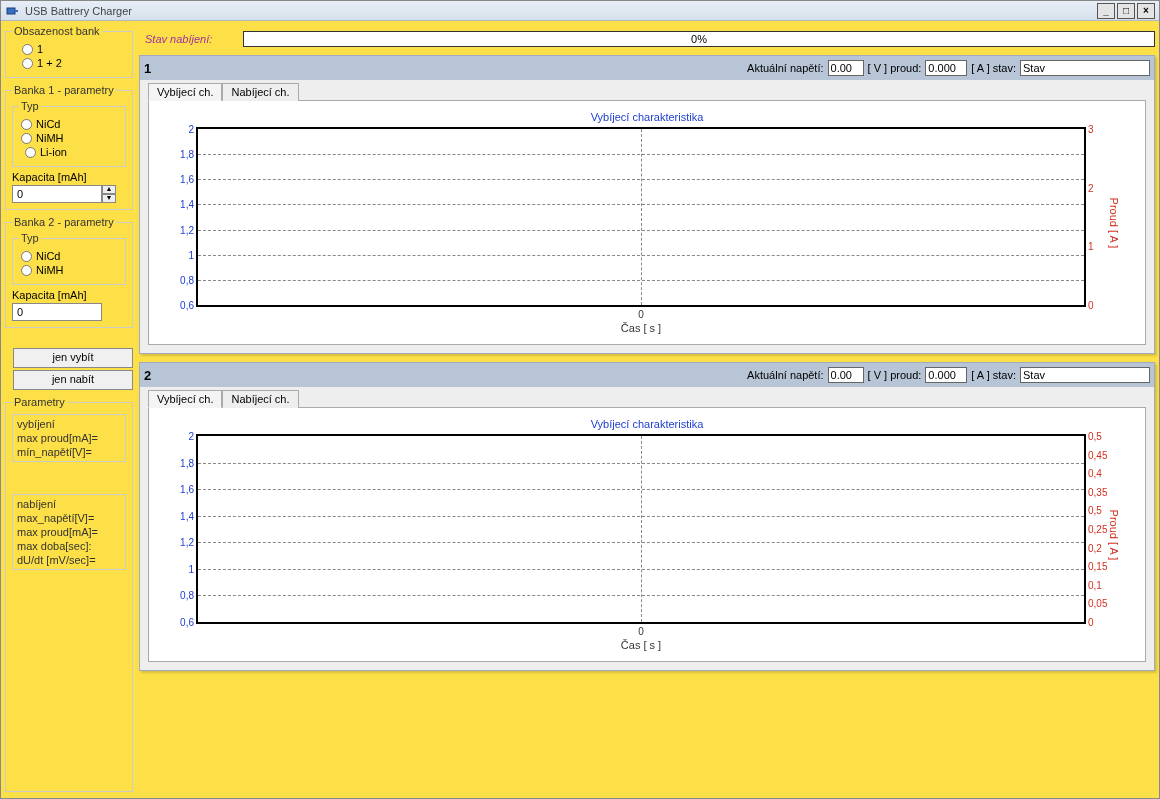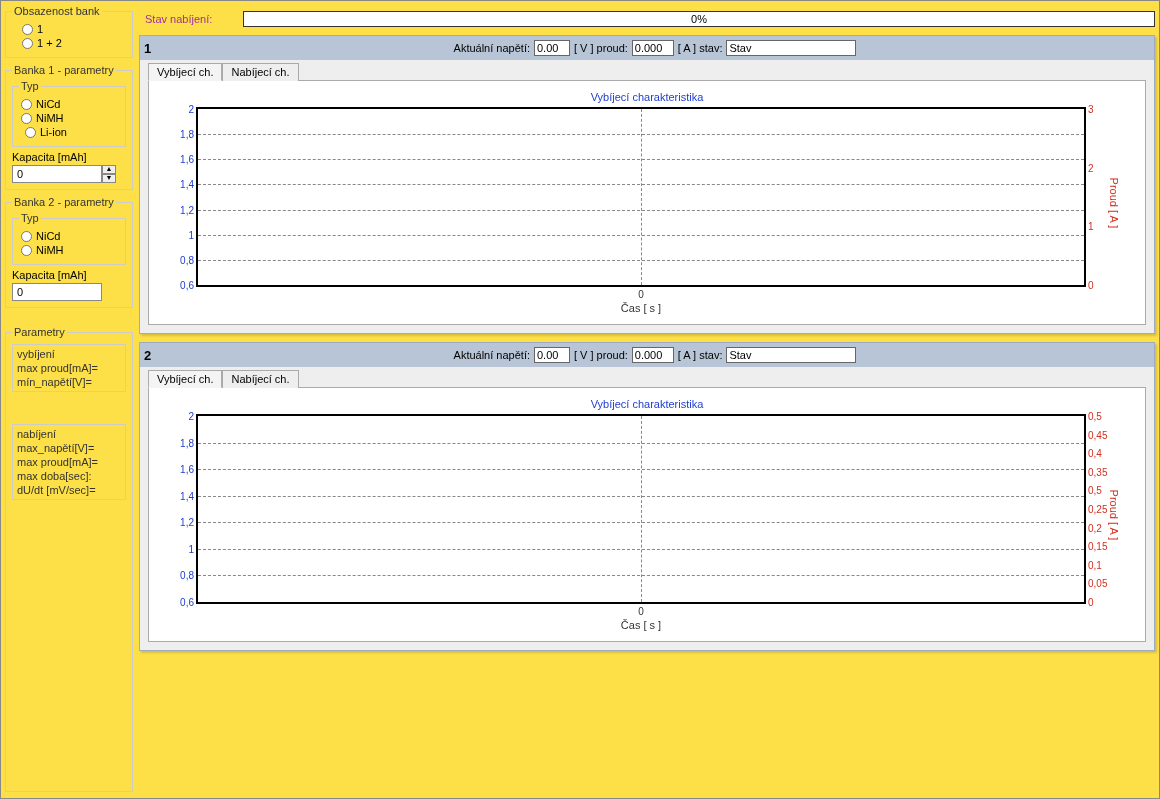--- a/index.html
+++ b/index.html
@@ -113,20 +113,21 @@
 .statusrow {
   display: flex;
   align-items: center;
   height: 20px;
   margin: 4px 0 6px 6px;
 }
 .statusrow .lbl {
   color: #a030a0;
   margin-right: 10px;
   width: 88px;
+  font-style: italic;
 }
 .progress {
   flex: 1;
   height: 16px;
   border: 1px solid #333;
   background: #fff;
   text-align: center;
   line-height: 14px;
 }
 .panel {
@@ -140,21 +141,21 @@
   height: 24px;
   display: flex;
   align-items: center;
   padding: 0 4px;
 }
 .panel-header .num { font-weight: bold; font-size: 13px; width: 16px; }
 .panel-header .ctr {
   flex: 1;
   display: flex;
   align-items: center;
-  justify-content: center;
+  justify-content: flex-end;
   gap: 4px;
   font-size: 11px;
 }
 .txtinput {
   border: 1px solid #666;
   background: #fff;
   height: 16px;
   font-size: 11px;
   padding: 0 2px;
 }
@@ -237,20 +238,34 @@
 }
 .yticks-right div { position: absolute; left: 2px; transform: translateY(-50%); }
 .xtick { text-align: center; color: #333; font-size: 10px; margin-top: 2px;}
 .xlabel { text-align: center; font-size: 11px; color: #333; margin-top: 2px;}
 </style>
 </head>
 <body>
 
 <div class="window">
 
+  <div class="titlebar">
+    <span class="icon">
+      <svg width="14" height="12" viewBox="0 0 14 12">
+          <rect x="1" y="3" width="8" height="6" fill="#3a6fc0" stroke="#1a4080"></rect>
+          <rect x="9" y="5" width="3" height="2" fill="#3a6fc0"></rect>
+        </svg>
+    </span>
+    <span class="title">USB Battrery Charger</span>
+    <div class="winbtns">
+      <div class="winbtn">_</div>
+      <div class="winbtn">□</div>
+      <div class="winbtn">×</div>
+    </div>
+  </div>
 
 
   <div class="content">
 
     <div class="sidebar">
 
       <fieldset>
         <legend>Obsazenost bank</legend>
         <div class="radiolabel">
             <span class="radioinput"></span>
@@ -302,20 +317,24 @@
               <span>NiMH</span>
             </div>
         </fieldset>
         <div style="margin-top:4px">Kapacita [mAh]</div>
         <div class="spinbox">
           <input value="0" style="">
         </div>
       </fieldset>
 
       <div style="height:8px"></div>
+      <div style="padding:0 4px">
+        <div class="btn">jen vybít</div>
+        <div class="btn">jen nabít</div>
+      </div>
 
       <fieldset style="flex:1">
         <legend>Parametry</legend>
         <div class="parambox">
           <div>vybíjení</div>
           <div>max proud[mA]=</div>
           <div>mín_napětí[V]=</div>
         </div>
         <div style="height:28px"></div>
         <div class="parambox">

